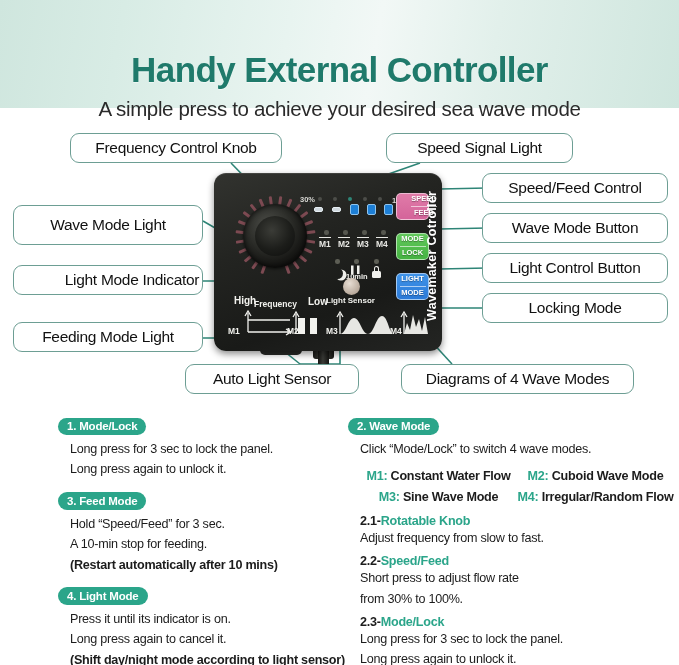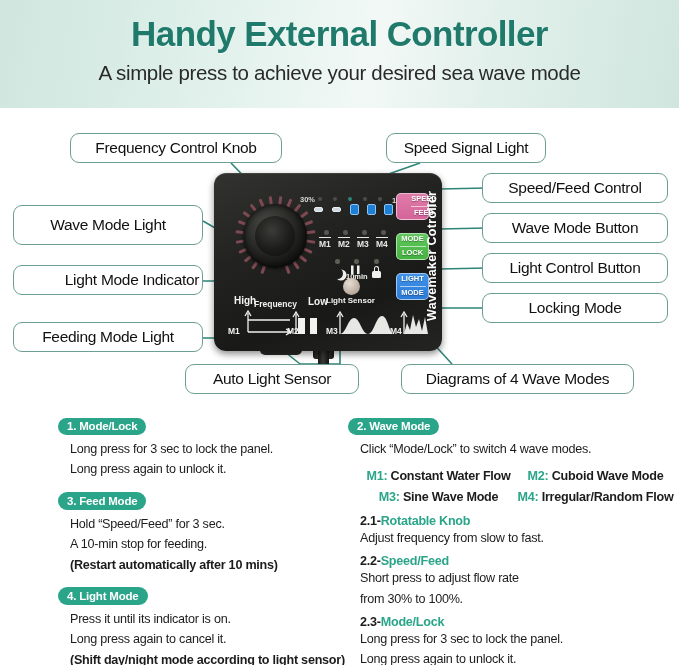--- a/index.html
+++ b/index.html
@@ -17,20 +17,21 @@
     position: absolute; left: 0; top: 0; width: 679px; height: 108px;
     background: linear-gradient(100deg,
        #cfe6de 0%, #d8ece5 18%, #e8f4f0 42%, #f2f8f6 55%,
        #e2f0eb 72%, #cfe6de 100%);
     text-align: center;
   }
   #header-title {
     font-size: 35px; font-weight: bold; color: #1f7a6b;
     letter-spacing: -0.6px; padding-top: 16px; line-height: 1.05;
     text-shadow: 0 1px 1px rgba(255,255,255,.55);
+    margin-top: 36px;
   }
   #header-sub {
     font-size: 20.5px; color: #2a2a2a; padding-top: 8px;
     letter-spacing: -0.35px;
   }
 
   
   .callout {
     position: absolute;
     background: #ffffff;
@@ -280,21 +281,21 @@
 </div>
 <div class="callout" style="left:13px;  top:205px; width:190px; height:40px;">
   <span>Wave Mode Light</span>
 </div>
 <div class="callout" style="left:13px;  top:265px; width:190px; height:30px;padding-left:48px;">
   <span>Light Mode Indicator</span>
 </div>
 <div class="callout" style="left:13px;  top:322px; width:190px; height:30px;">
   <span>Feeding Mode Light</span>
 </div>
-<div class="callout" style="left:386px; top:133px; width:160px; height:30px;">
+<div class="callout" style="left:386px; top:133px; width:187px; height:30px;">
   <span>Speed Signal Light</span>
 </div>
 <div class="callout" style="left:482px; top:173px; width:186px; height:30px;">
   <span>Speed/Feed Control</span>
 </div>
 <div class="callout" style="left:482px; top:213px; width:186px; height:30px;">
   <span>Wave Mode Button</span>
 </div>
 <div class="callout" style="left:482px; top:253px; width:186px; height:30px;">
   <span>Light Control Button</span>

